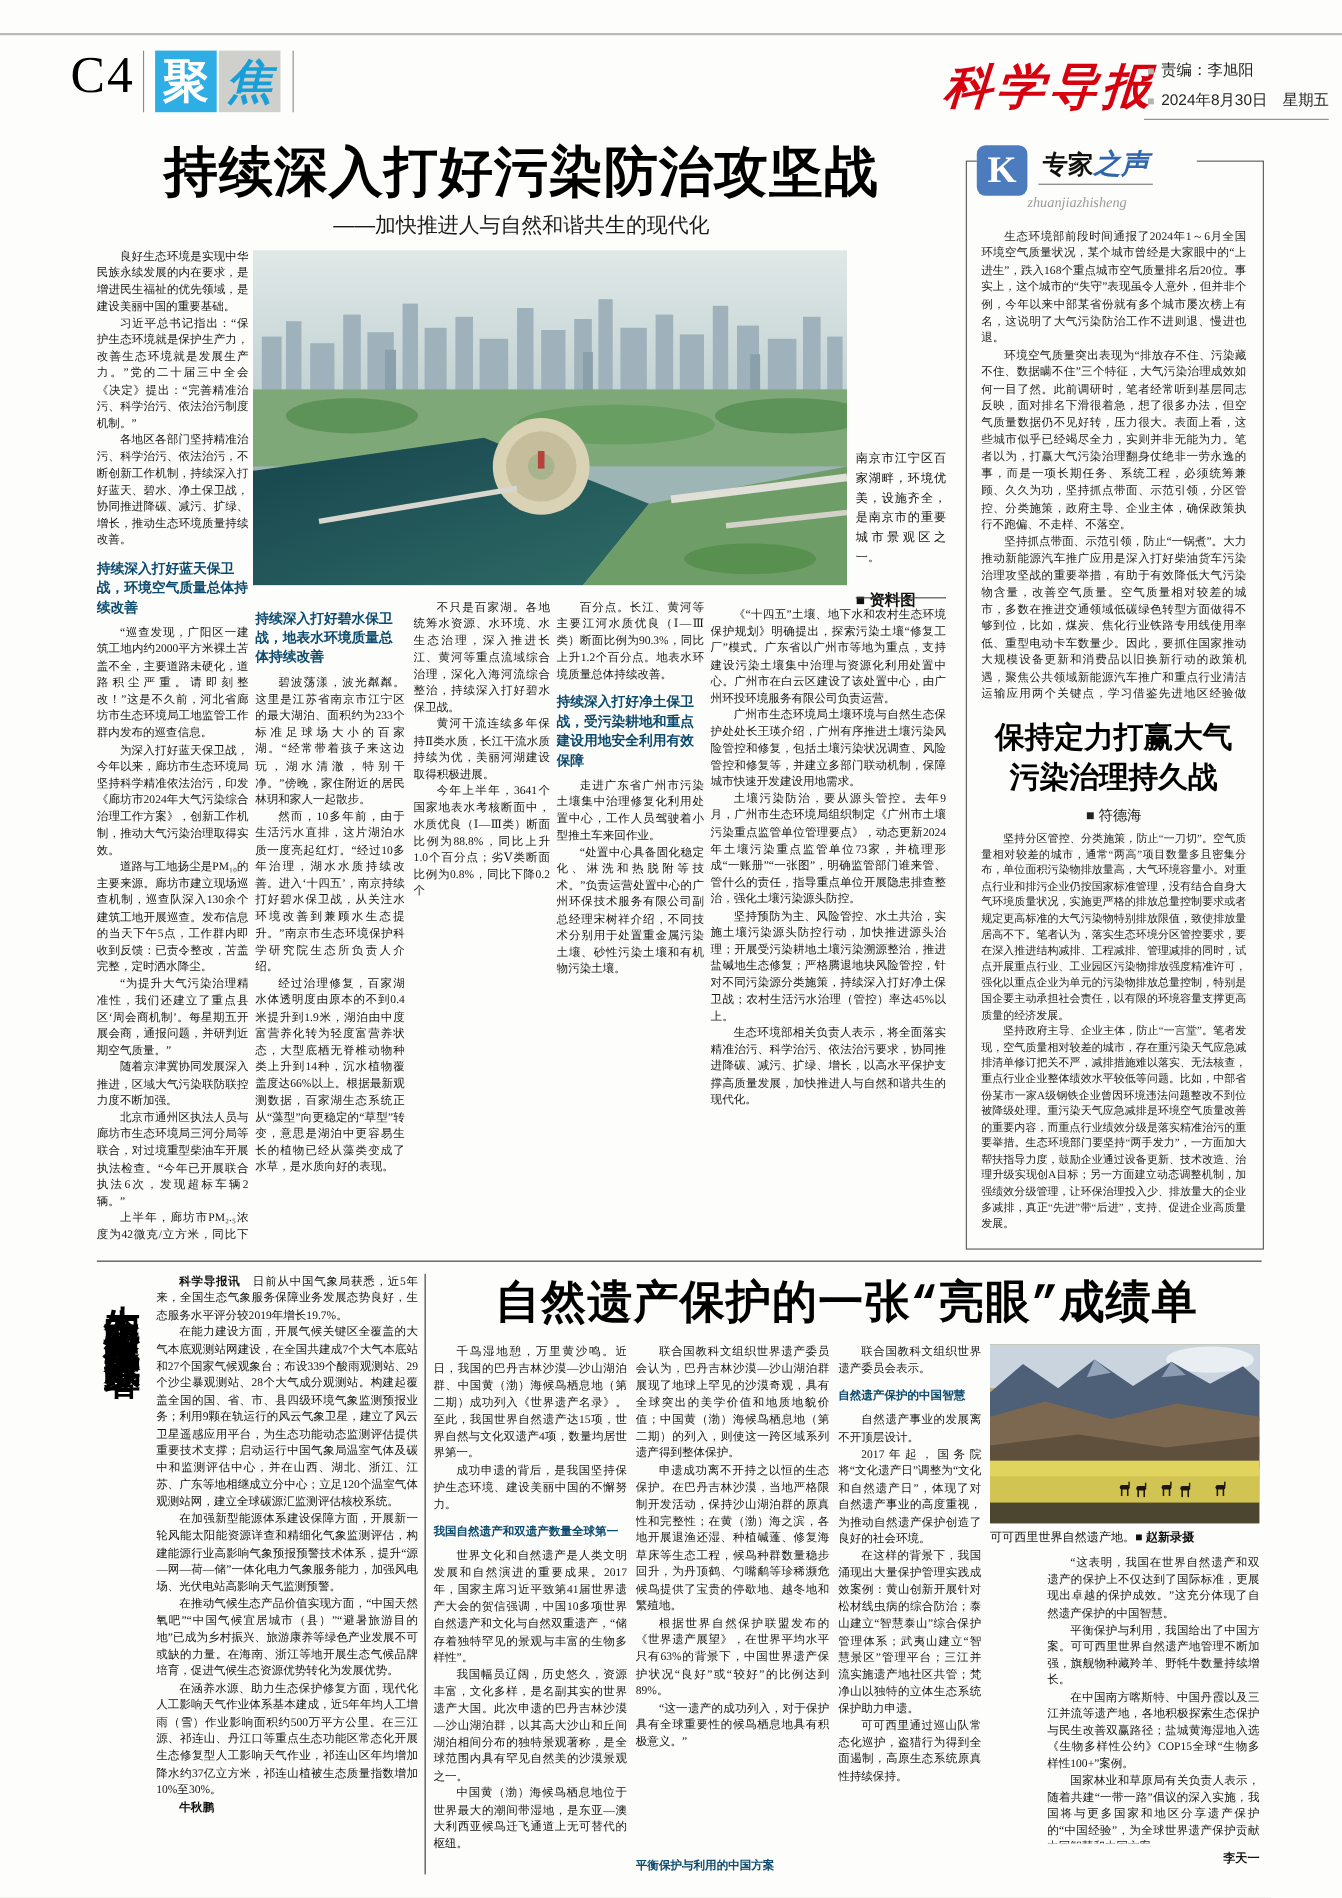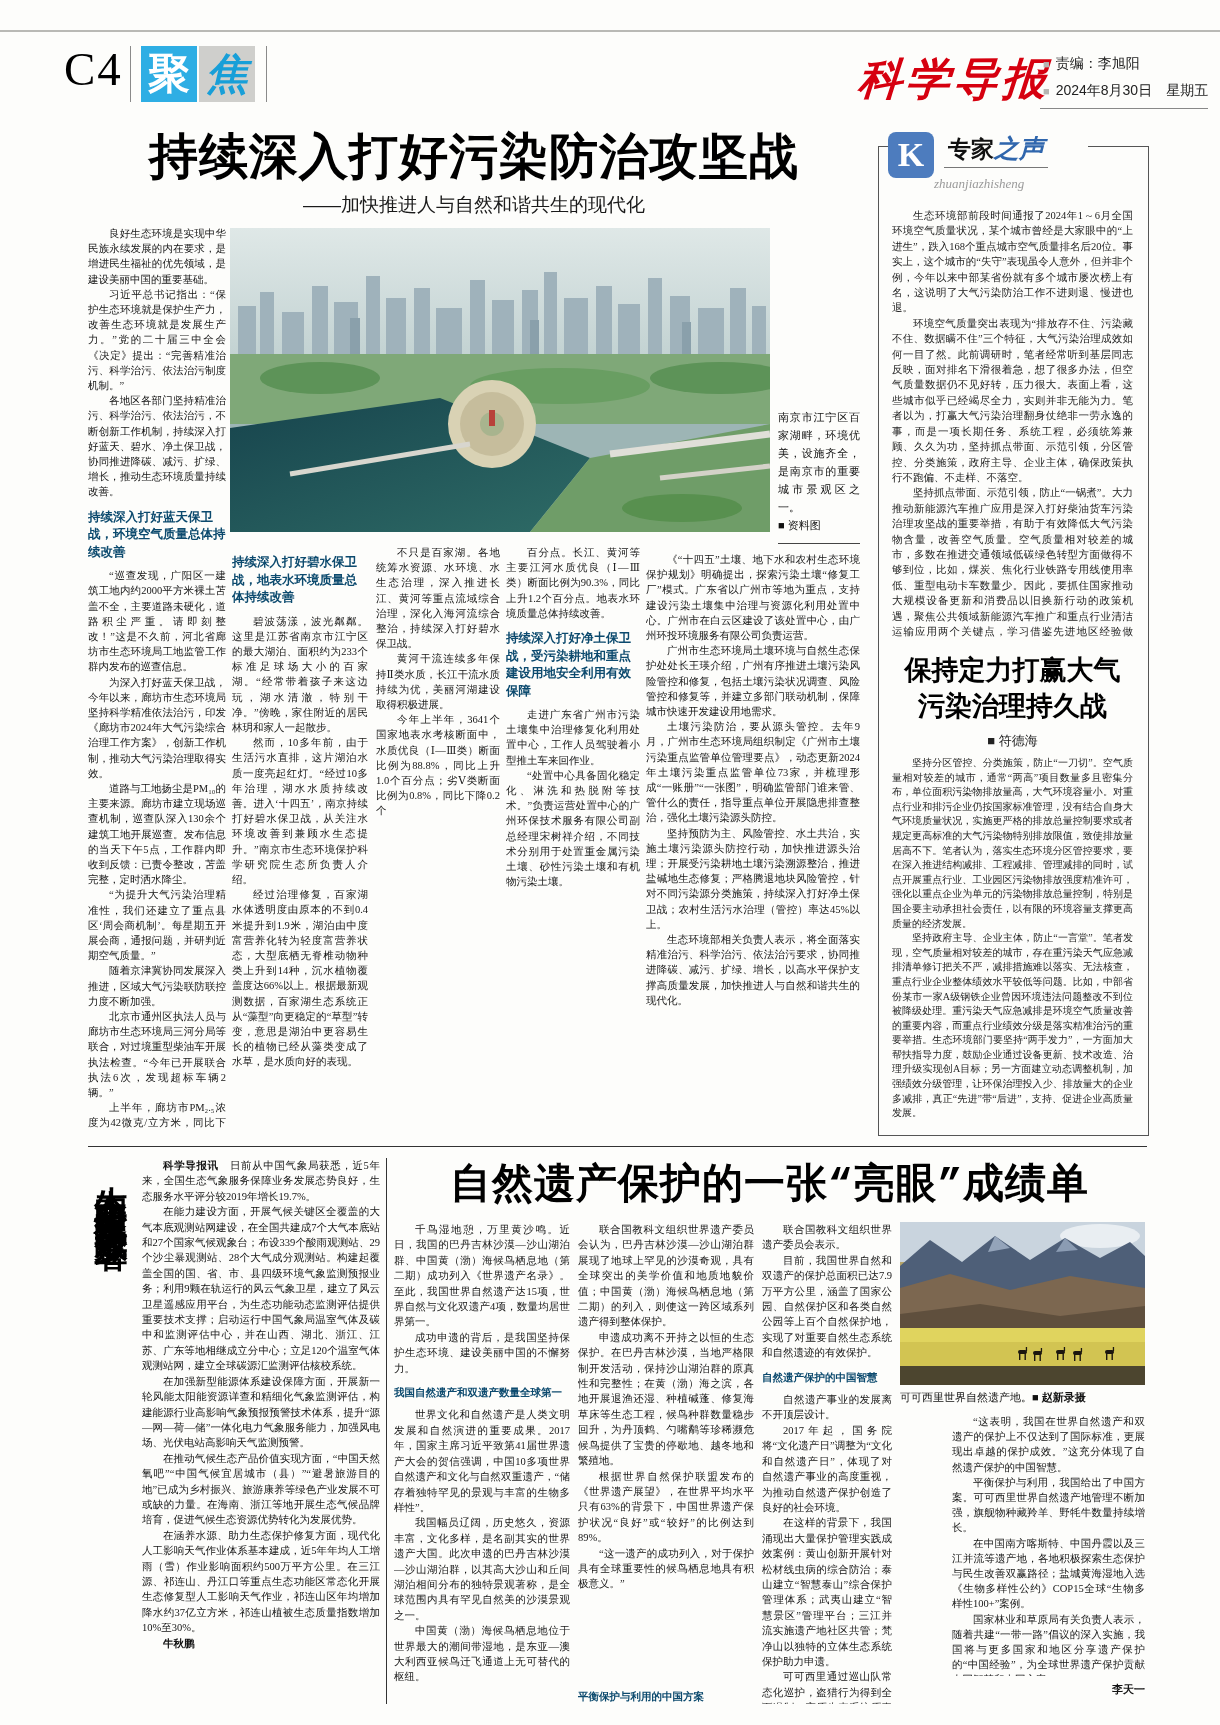--- a/index.html
+++ b/index.html
@@ -15,21 +15,21 @@
   .masthead{left:858px;top:50px;width:180px;font-size:44px;font-weight:bold;font-style:italic;color:#d6000f;font-family:"Liberation Serif",serif;letter-spacing:4px;white-space:nowrap;transform:skewX(-4deg);}
   .hd-info{left:1043px;top:55px;width:165px;font-family:"Liberation Sans",sans-serif;font-size:14px;color:#222;}
   .hd-info .row{margin-bottom:9px;white-space:nowrap;}
   .sq{color:#b5b5b1;font-size:11px;margin-right:6px;}
   .hd-underline{left:1040px;top:108px;width:168px;height:1px;background:#888;}
   
   .main-hl{left:88px;top:124px;width:772px;text-align:center;font-family:"Liberation Sans","DejaVu Sans",sans-serif;font-weight:900;font-size:49px;letter-spacing:1px;color:#000;white-space:nowrap;}
   .main-sub{left:88px;top:192px;width:772px;text-align:center;font-size:19px;color:#1a1a1a;font-family:"Liberation Sans",sans-serif;}
   .photo-main{left:230px;top:228px;width:540px;height:304px;background:#9db5b5;}
   .photo-cap{left:778px;top:408px;width:82px;font-size:11px;line-height:18px;text-align:justify;color:#111;}
-  .photo-credit{margin-top:0;font-weight:normal;font-family:"Liberation Sans",sans-serif;font-size:11px;}
+  .photo-credit{margin-top:20px;font-weight:bold;font-family:"Liberation Sans",sans-serif;font-size:14px;}
   .cap-rule{left:778px;top:543px;width:82px;height:1px;background:#444;}
   .body-col{overflow:hidden;}
   .body-col p.para{font-size:10.5px;line-height:15.2px;text-align:justify;text-indent:2em;margin:0;color:#161616;}
   .body-col p.col-subhead{font-family:"Liberation Sans",sans-serif;font-weight:bold;font-size:12.5px;line-height:17.5px;margin:9px 0 7px;text-indent:0;text-align:left;color:#0c4a6e;}
   .bottom-sub{margin-top:auto !important;margin-bottom:0 !important;}
   
   .expert-box{left:878px;top:146px;width:269px;height:988px;border:1px solid #555;}
   .expert-head{left:888px;top:126px;width:200px;height:62px;background:#fdfdfb;display:flex;align-items:flex-start;}
   .k-logo{width:46px;height:46px;background:#4d7cbe;border-radius:8px;color:#fff;font-family:"Liberation Serif",serif;font-weight:bold;font-size:34px;display:flex;align-items:center;justify-content:center;margin-top:6px;}
   .expert-title{margin-left:10px;border-bottom:1px solid #777;padding:6px 4px 2px;}
@@ -235,21 +235,20 @@
     </div>
   <div class="abs body-col nat-col flexcol" style="left:578px;width:176px;">
       <p class="para">联合国教科文组织世界遗产委员会认为，巴丹吉林沙漠—沙山湖泊群展现了地球上罕见的沙漠奇观，具有全球突出的美学价值和地质地貌价值；中国黄（渤）海候鸟栖息地（第二期）的列入，则使这一跨区域系列遗产得到整体保护。</p>
       <p class="para">申遗成功离不开持之以恒的生态保护。在巴丹吉林沙漠，当地严格限制开发活动，保持沙山湖泊群的原真性和完整性；在黄（渤）海之滨，各地开展退渔还湿、种植碱蓬、修复海草床等生态工程，候鸟种群数量稳步回升，为丹顶鹤、勺嘴鹬等珍稀濒危候鸟提供了宝贵的停歇地、越冬地和繁殖地。</p>
       <p class="para">根据世界自然保护联盟发布的《世界遗产展望》，在世界平均水平只有63%的背景下，中国世界遗产保护状况“良好”或“较好”的比例达到89%。</p>
       <p class="para">“这一遗产的成功列入，对于保护具有全球重要性的候鸟栖息地具有积极意义。”</p>
       <p class="para col-subhead bottom-sub">平衡保护与利用的中国方案</p>
     </div>
   <div class="abs body-col nat-col" style="left:762px;width:130px;">
       <p class="para">联合国教科文组织世界遗产委员会表示。</p>
-      <p class="para">目前，我国世界自然和双遗产的保护总面积已达7.9万平方公里，涵盖了国家公园、自然保护区和各类自然公园等上百个自然保护地，实现了对重要自然生态系统和自然遗迹的有效保护。</p>
       <p class="para col-subhead">自然遗产保护的中国智慧</p>
       <p class="para">自然遗产事业的发展离不开顶层设计。</p>
       <p class="para">2017年起，国务院将“文化遗产日”调整为“文化和自然遗产日”，体现了对自然遗产事业的高度重视，为推动自然遗产保护创造了良好的社会环境。</p>
       <p class="para">在这样的背景下，我国涌现出大量保护管理实践成效案例：黄山创新开展针对松材线虫病的综合防治；泰山建立“智慧泰山”综合保护管理体系；武夷山建立“智慧景区”管理平台；三江并流实施遗产地社区共管；梵净山以独特的立体生态系统保护助力申遗。</p>
       <p class="para">可可西里通过巡山队常态化巡护，盗猎行为得到全面遏制，高原生态系统原真性持续保持。</p>
     </div>
 
   <div class="abs photo-nat">
     <svg width="245" height="163" viewBox="0 0 245 163">
       <rect width="245" height="40" fill="#c9d4de"></rect>

